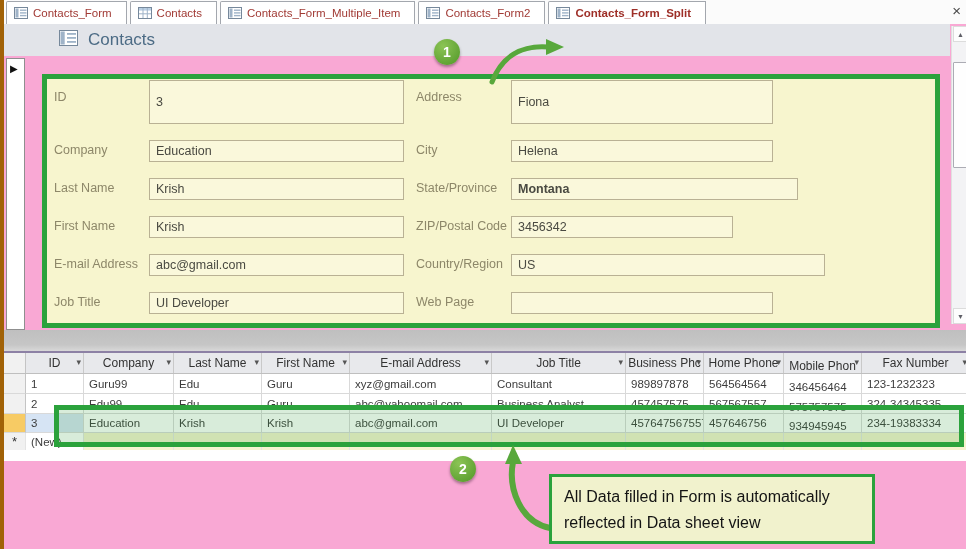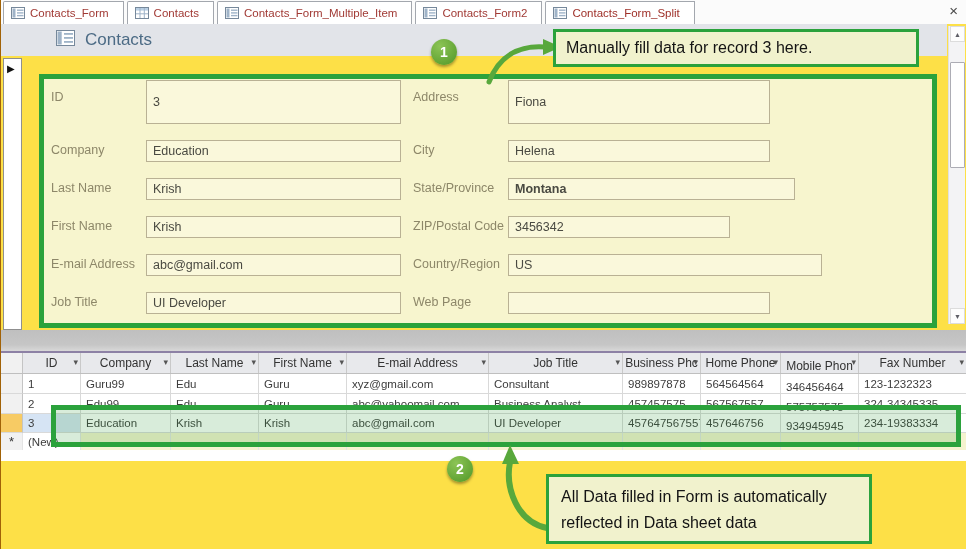--- a/index.html
+++ b/index.html
@@ -1,32 +1,32 @@
 <!DOCTYPE html>
 <html><head>
 <meta charset="utf-8">
 <style>
   * { margin:0; padding:0; box-sizing:border-box; }
   html,body { background:#fff; }
   #app {
     position:relative; width:966px; height:549px; overflow:hidden;
-    font-family:"Liberation Sans", sans-serif; background:#fde047;
-    border-left:1px solid #a16207;
+    font-family:"Liberation Sans", sans-serif; background:#f9a8d4;
+    border-left:4px solid #a16207;
   }
 
   
   .tabbar { position:absolute; left:0; top:0; width:966px; height:24px; background:#FBFBFB; }
   .tab {
     position:relative; float:left; height:23px; margin-top:1px; margin-right:3px;
     display:flex; align-items:center; gap:5px; padding:0 14px 0 7px;
     background:#fff; border:1px solid #A3A7AE; border-bottom:none;
     border-top-left-radius:2px; font-size:11.5px; color:#A13A35; cursor:default;
   }
   .tab.first { margin-left:2px; }
-  .tab.active { font-weight:normal; color:#9E2F28; }
+  .tab.active { font-weight:bold; color:#9E2F28; }
   .tabicon svg { display:block; }
   .closebtn { position:absolute; right:9px; top:3px; font-size:15px; line-height:16px; color:#4A4A4A; cursor:default; }
 
   
   .formheader {
     position:absolute; left:0; top:24px; width:946px; height:32px;
     background:#E2E4E9; display:flex; align-items:center; padding-left:55px; gap:10px;
   }
   .formtitle { font-size:17px; color:#4C6B85; }
 
@@ -338,25 +338,24 @@
     </div>
   </div>
 
   <div class="greenbox2"></div>
 
   <div class="badge" style="left:430px;top:39px">1</div>
   <svg class="arrow" style="left:470px;top:36px" width="92" height="52" viewBox="0 0 92 52">
     <path d="M 18 46 C 28 20 48 9 74 11" fill="none" stroke="#58A83C" stroke-width="5" stroke-linecap="round"></path>
     <polygon points="72,3 90,11 72,19" fill="#58A83C"></polygon>
   </svg>
-  <div class="callout callout1">Manually fill data for record 3 here.</div>
 
   <div class="badge" style="left:446px;top:456px">2</div>
   <svg class="arrow" style="left:492px;top:444px" width="62" height="92" viewBox="0 0 62 92">
     <path d="M 54 84 C 24 78 12 44 17 18 fill-rule" fill="none" stroke="#58A83C" stroke-width="6" stroke-linecap="round"></path>
     <polygon points="9,20 17,1 26,20" fill="#58A83C"></polygon>
   </svg>
   <div class="callout callout2">
     <div>All Data filled in Form is automatically</div>
-    <div>reflected in Data sheet data</div>
+    <div>reflected in Data sheet view</div>
   </div>
 
 </div>
 
 </body></html>

